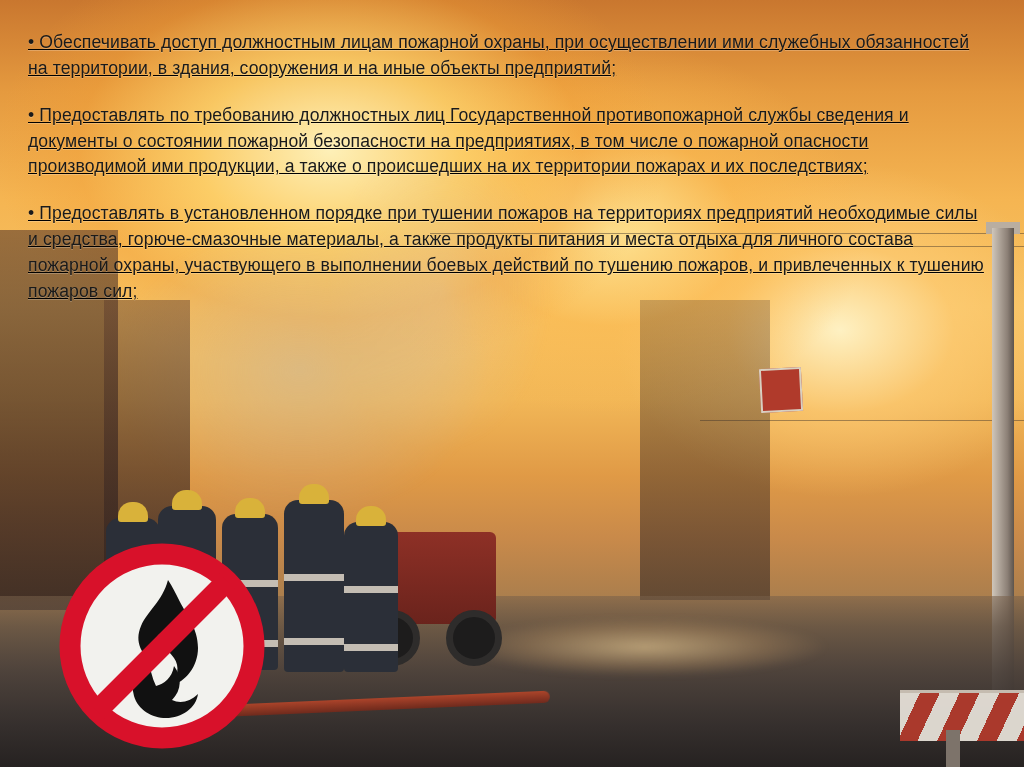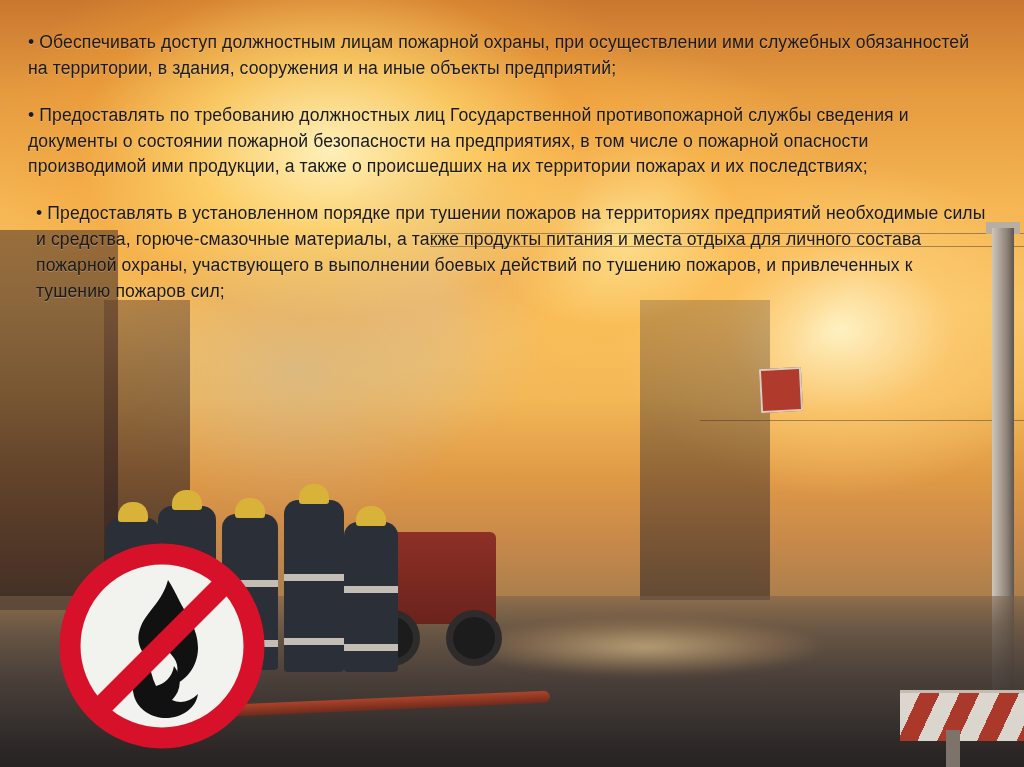--- a/index.html
+++ b/index.html
@@ -220,30 +220,31 @@
     width: 212px;
     height: 212px;
   }
 
   
   .content {
     position: absolute;
     left: 28px;
     top: 30px;
     width: 960px;
+    text-decoration: underline;
   }
   .para {
     color: #1a1a1a;
     font-size: 17.6px;
     line-height: 1.47;
     margin: 0 0 21px 0;
     text-shadow: 0 1px 0 rgba(255,255,255,0.22);
     letter-spacing: 0.1px;
   }
-  .para:last-child { margin-bottom: 0; margin-left: 8px; }
+  .para:last-child { margin-bottom: 0; }
 </style>
 </head>
 <body>
 
 <div class="slide">
 
   <div class="bg"></div>
   <div class="smoke"></div>
 
   <div class="bldg b1"></div>

